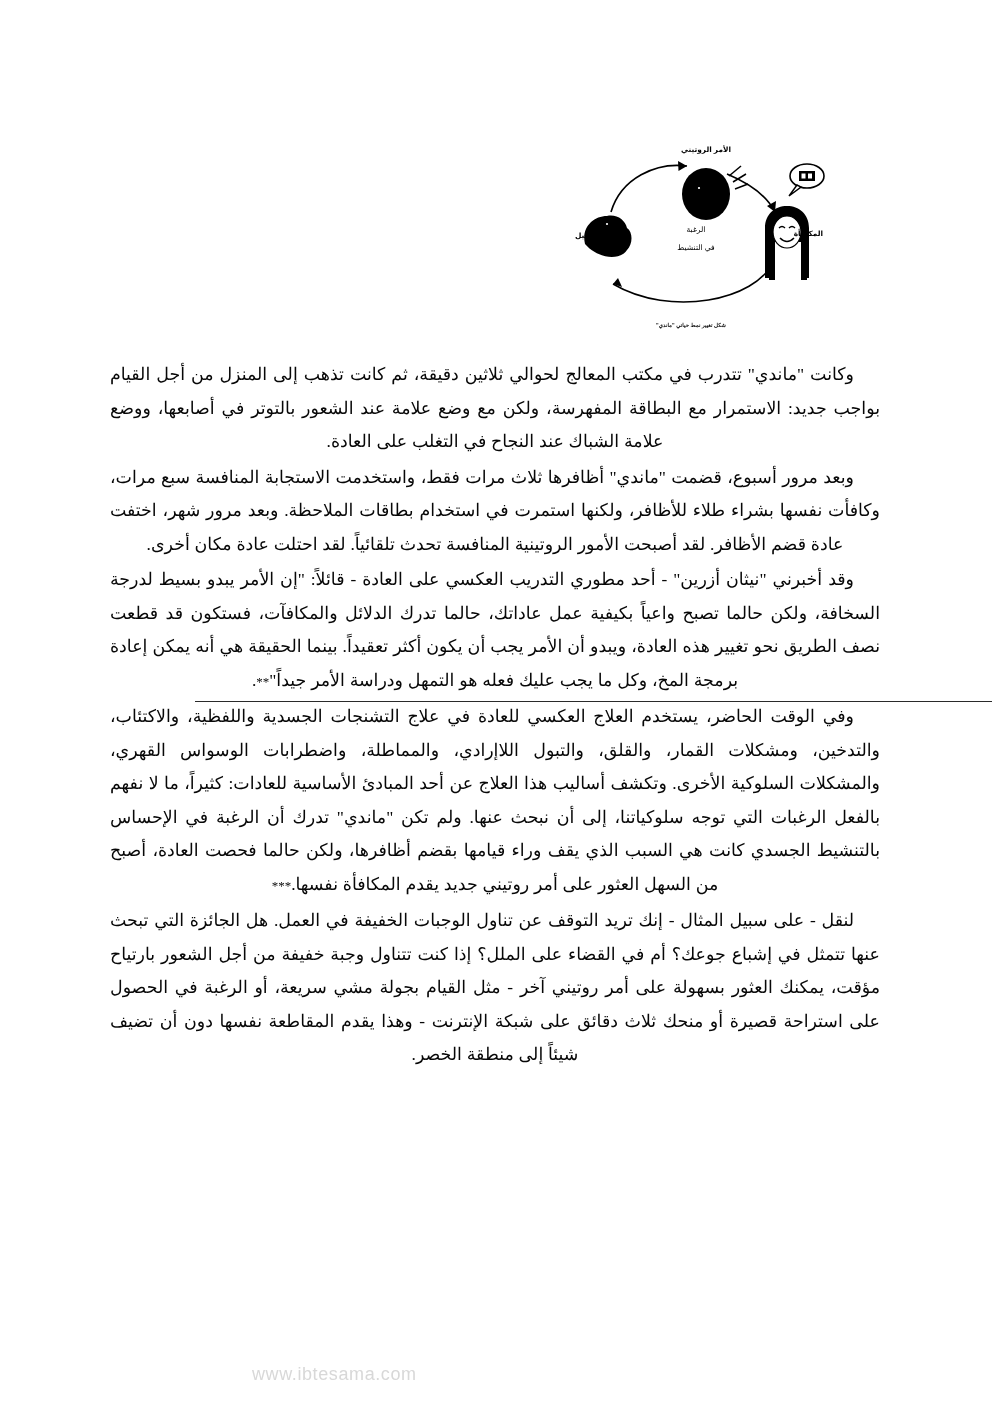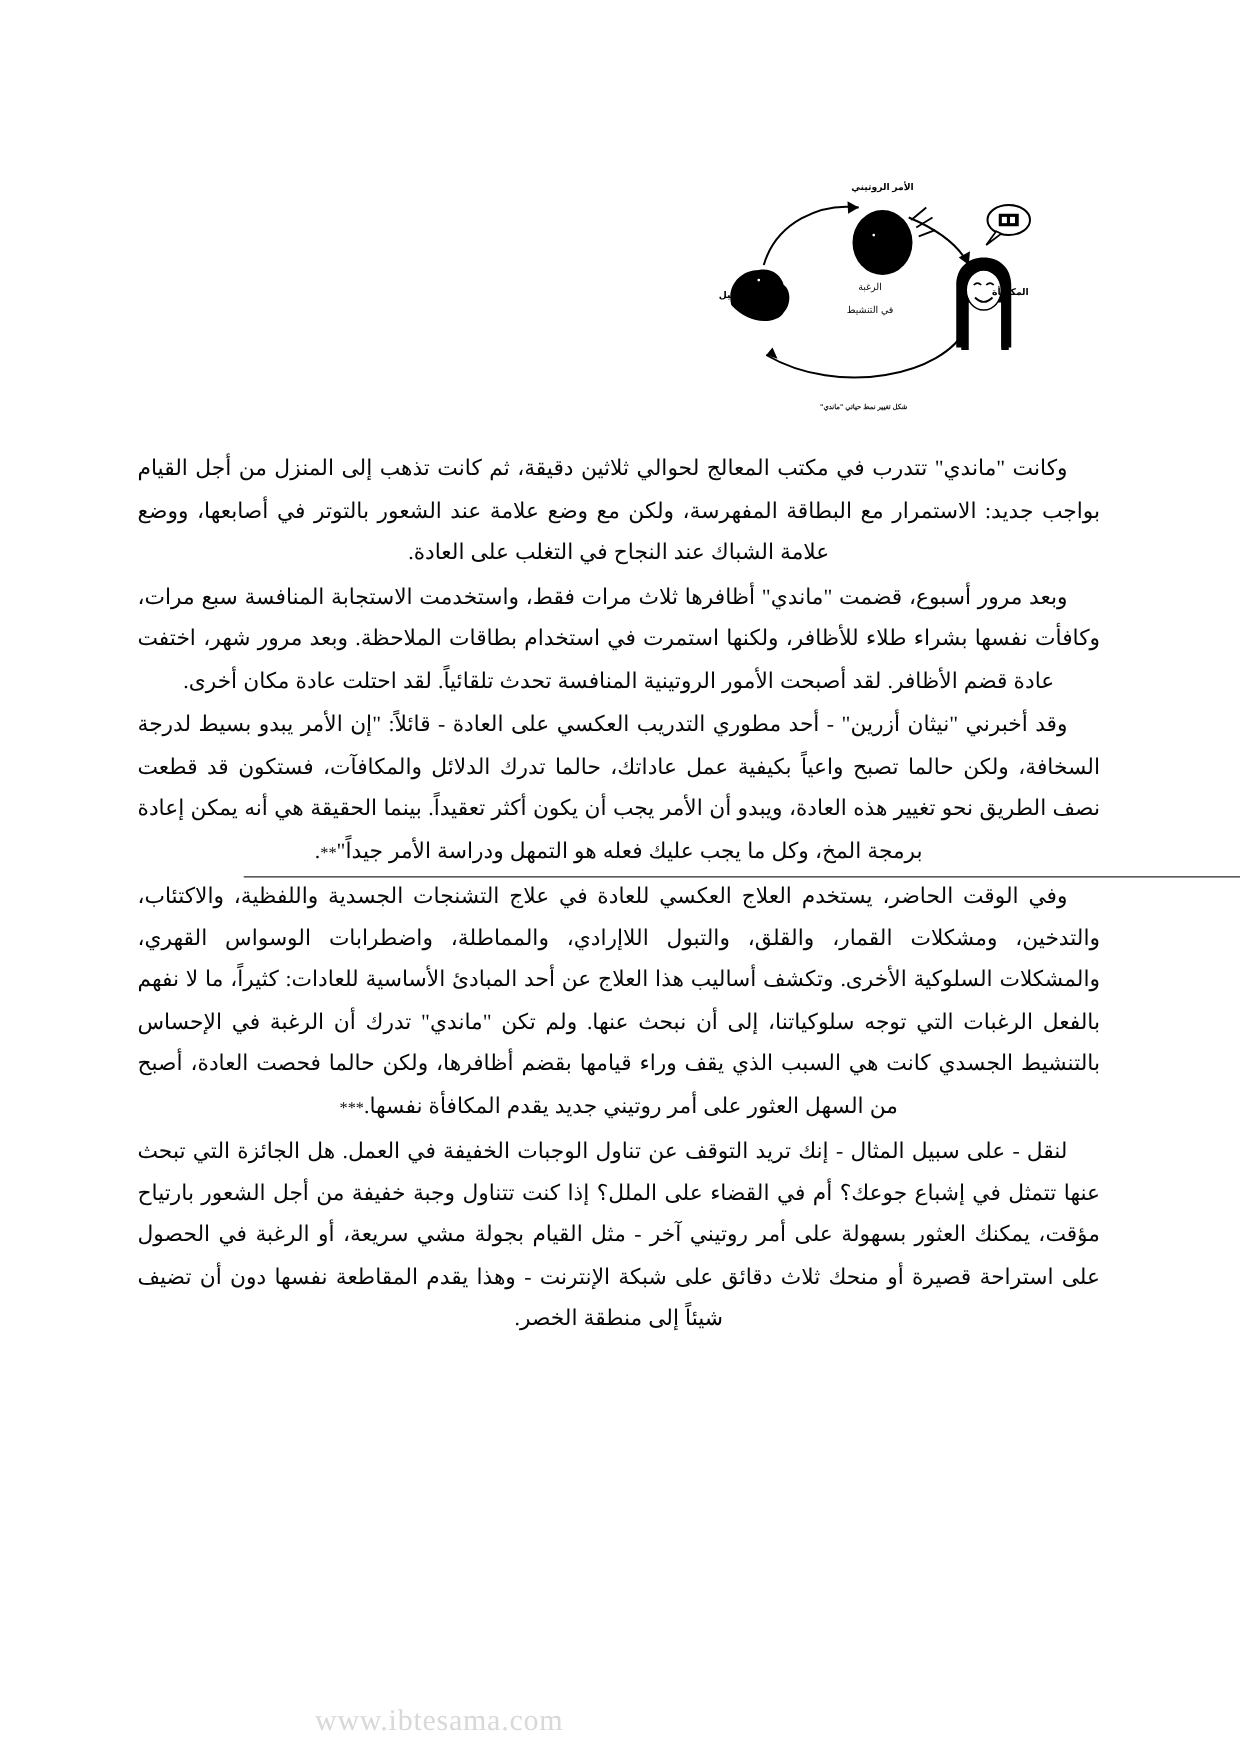--- a/index.html
+++ b/index.html
@@ -90,22 +90,22 @@
     width: 992px;
     height: 0;
     border-top: 1.2px solid #2a2a2a;
   }
 
   
   .watermark {
     position: absolute;
     left: 57px;
     top: 1364px;
-    font-family: Liberation Serif, serif;
-    font-size: 24px;
+    font-family: Liberation Sans, sans-serif;
+    font-size: 18px;
     color: #d8d8d8;
     letter-spacing: 0.6px;
     direction: ltr;
     white-space: nowrap;
     user-select: none;
   }
 
   
   .lbl {
     font-family: "Liberation Sans", "DejaVu Sans", sans-serif;

